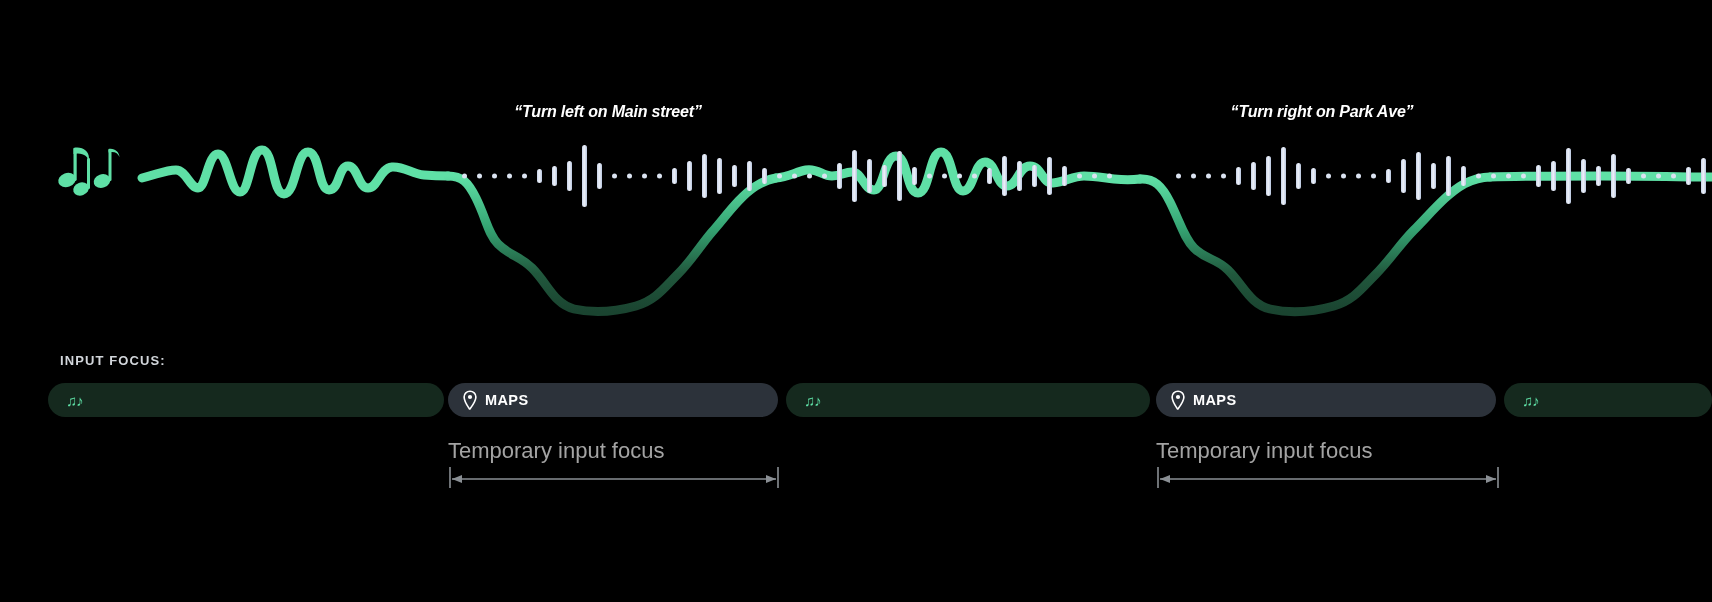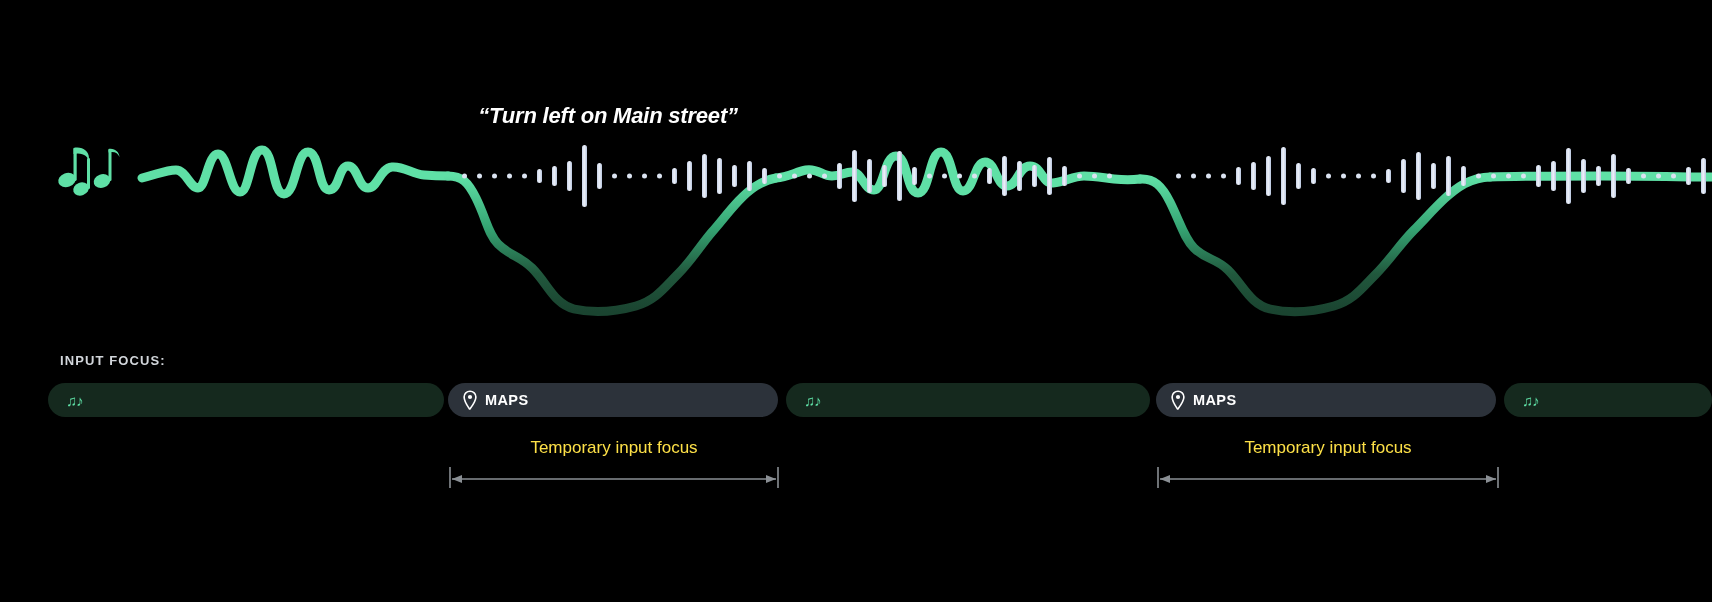--- a/index.html
+++ b/index.html
@@ -12,21 +12,21 @@
   #stage{ position:absolute; inset:0; width:1712px; height:602px; background:#000; }
 
   
   .wave-area{ position:absolute; left:0; top:0; width:1712px; height:340px; }
   .wave-svg{ position:absolute; left:0; top:0; }
 
   .caption{
     position:absolute;
     font-weight:bold; font-style:italic;
     color:#ffffff;
-    font-size:22px;
+    font-size:16px;
     letter-spacing:-0.2px;
     white-space:nowrap;
     transform:translateX(-50%);
   }
 
   
   .focus-label{
     position:absolute;
     left:60px; top:353px;
     font-size:13px; font-weight:bold;
@@ -55,24 +55,24 @@
   }
   .pill .pin{ width:16px; height:20px; display:block; margin-right:7px; }
   .pill .maps-text{
     color:#fff; font-weight:bold; font-size:14.5px;
     letter-spacing:0.4px;
   }
 
   .temp-wrap{ position:absolute; }
   .temp-text{
     position:absolute;
-    width:100%; text-align:center;
+    width:100%; 
     top:0;
-    color:#fde047;
-    font-size:17px;
+    color:#a3a3a3;
+    font-size:22px;
     white-space:nowrap;
   }
   .temp-arrow{ position:absolute; left:0; top:28px; }
 </style>
 </head>
 <body>
 
 <div id="stage">
 
   <div class="wave-area">
@@ -246,20 +246,21 @@
           <rect x="1731" y="162" width="5" height="28" rx="2.5" fill="url(#gbar)"></rect>
           <rect x="1746" y="156" width="5" height="40" rx="2.5" fill="url(#gbar)"></rect>
           <rect x="1761" y="165" width="5" height="22" rx="2.5" fill="url(#gbar)"></rect>
           <rect x="1776" y="173.5" width="5" height="5" rx="2.5" fill="#dbe3f1"></rect>
           <rect x="1791" y="173.5" width="5" height="5" rx="2.5" fill="#dbe3f1"></rect>
           <rect x="1806" y="173.5" width="5" height="5" rx="2.5" fill="#dbe3f1"></rect>
         </g>
     </svg>
 
     <div class="caption" style="left:608px; top:103px;">“Turn left on Main street”</div>
+    <div class="caption" style="left:1322px; top:103px;">“Turn right on Park Ave”</div>
   </div>
 
   <div class="focus-label">INPUT FOCUS:</div>
 
   <div class="pill music" style="left:48px; top:383px; width:396px;">
     <span class="nt">♫♪</span>
   </div>
 
   <div class="pill maps" style="left:448px; top:383px; width:330px;">
     <svg class="pin" viewBox="0 0 16 20">

